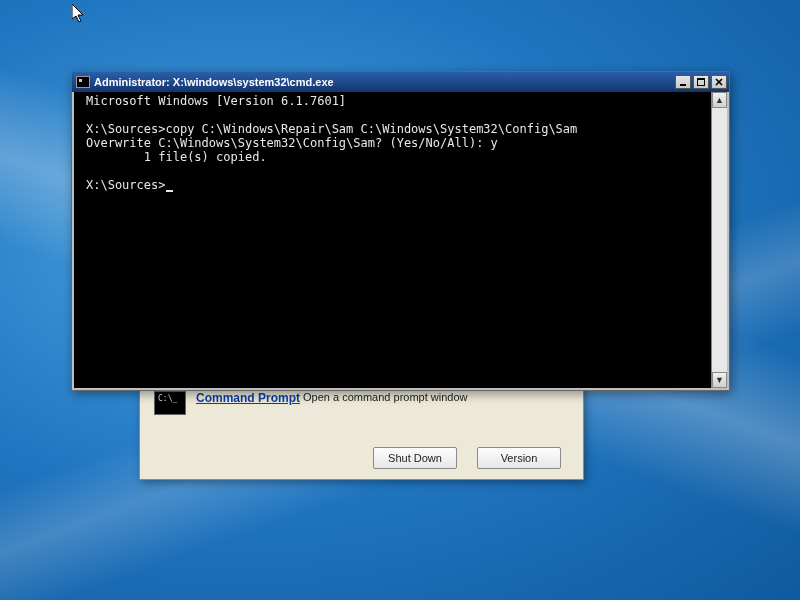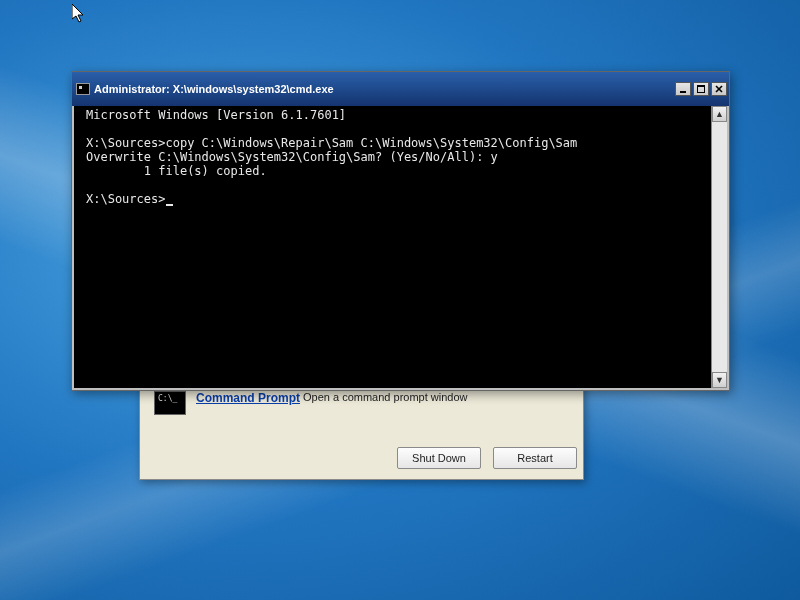--- a/index.html
+++ b/index.html
@@ -72,24 +72,24 @@
     .link {
       color: #0b3ea8;
       text-decoration: underline;
       font-weight: bold;
       font-size: 12px;
       cursor: pointer;
     }
     .desc { color: #222; font-size: 11px; }
     .recovery-buttons {
       position: absolute;
-      right: 6px;
+      right: 22px;
       bottom: 10px;
       display: flex;
-      gap: 12px;
+      gap: 20px;
     }
     .btn {
       min-width: 84px;
       height: 22px;
       background: linear-gradient(#fdfdfd, #e6e6e6);
       border: 1px solid #8a8a8a;
       border-radius: 2px;
       font-size: 11px;
       color: #222;
       cursor: pointer;
@@ -103,21 +103,21 @@
       top: 71px;
       width: 659px;
       height: 320px;
       border: 1px solid #666;
       background: #bfbfbf;
       box-shadow: 2px 3px 10px rgba(0,0,0,0.4);
       display: flex;
       flex-direction: column;
     }
     .titlebar {
-      height: 34px;
+      height: 20px;
       background: linear-gradient(#2a5faa, #14346e);
       display: flex;
       align-items: center;
       color: #fff;
       font-size: 11px;
       padding: 0 2px 0 4px;
       gap: 4px;
     }
     .title-icon {
       width: 14px; height: 12px;
@@ -207,21 +207,21 @@
     <div class="recovery-row">
       <div class="cmd-icon"></div>
       <div class="recovery-text">
         <span class="link">Command Prompt</span>
         <span class="desc">Open a command prompt window</span>
       </div>
     </div>
   </div>
   <div class="recovery-buttons">
     <button class="btn">Shut Down</button>
-    <button class="btn">Restart</button>
+    <button class="btn">Version</button>
   </div>
 </div>
 
 <div class="cmd-window">
   <div class="titlebar">
     <div class="title-icon"></div>
     <div class="titlebar-text">Administrator: X:\windows\system32\cmd.exe</div>
     <div class="win-controls">
       <div class="win-btn">
         <svg width="8" height="8" viewBox="0 0 8 8">

